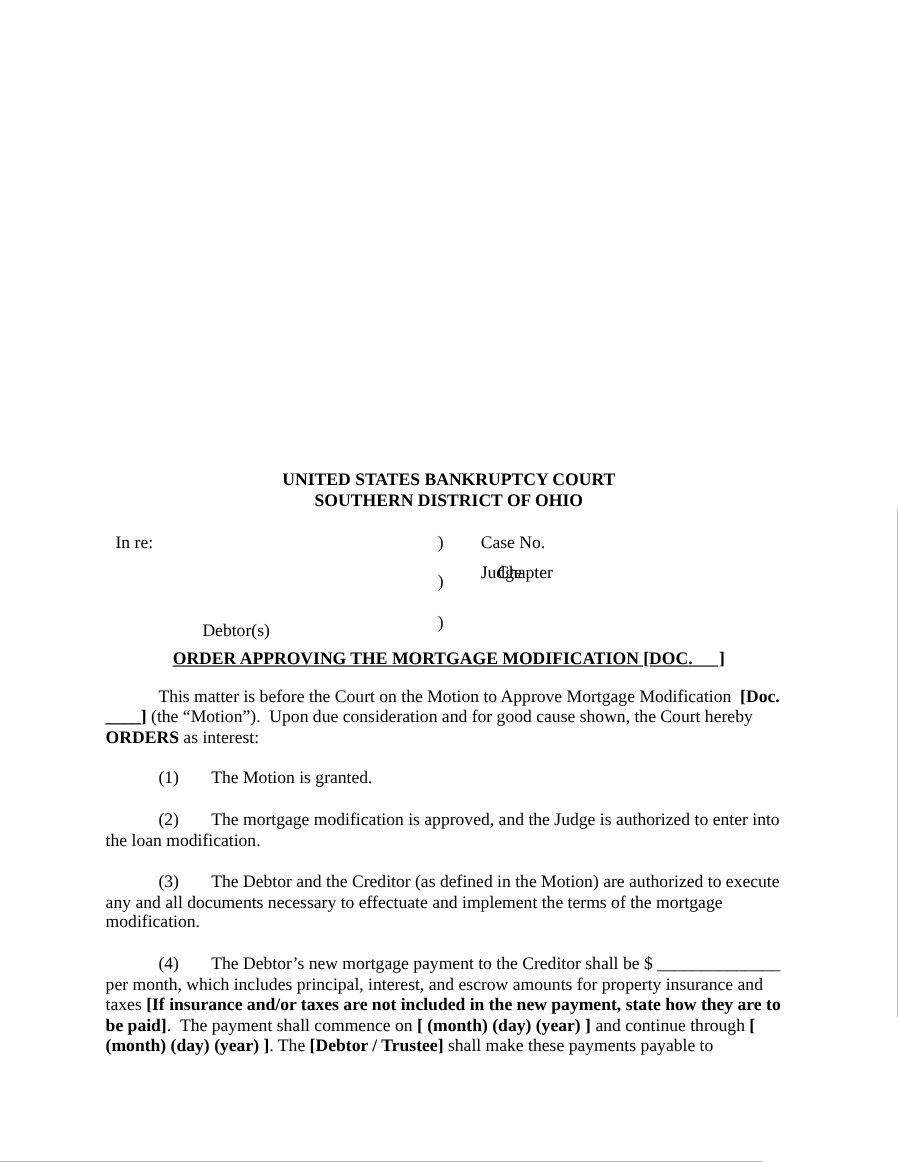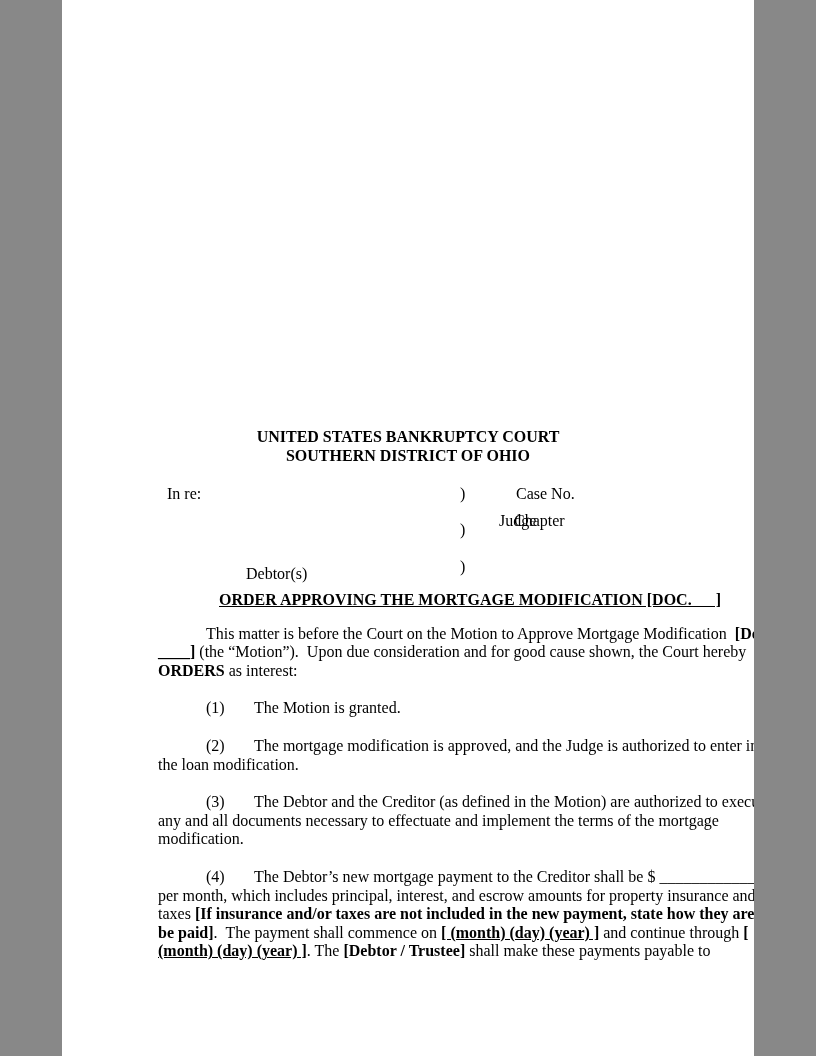--- a/index.html
+++ b/index.html
@@ -1,18 +1,18 @@
 <!DOCTYPE html>
 <html><head>
 <meta charset="utf-8">
 <style>
   html, body { margin: 0; padding: 0; background: #888; }
   .page {
     position: relative;
-    width: 692px;
+    width: 816px;
     height: 1056px;
     margin: 0 auto;
     background: #ffffff;
     font-family: "Liberation Serif", serif;
     font-size: 16px;
     color: #000000;
     overflow: hidden;
   }
   .court-heading {
     position: absolute;
@@ -22,21 +22,21 @@
     text-align: center;
     font-weight: bold;
     line-height: 18.5px;
   }
   .cap { position: absolute; line-height: 18.5px; white-space: nowrap; }
   .cap-inre    { left: 105px; top: 485px; }
   .cap-debtors { left: 184px; top: 565px; }
   .cap-paren1  { left: 398px; top: 485px; }
   .cap-paren2  { left: 398px; top: 521px; }
   .cap-paren3  { left: 398px; top: 558px; }
-  .cap-caseno  { left: 437px; top: 485px; margin-left: 17px; }
+  .cap-caseno  { left: 437px; top: 485px; }
   .cap-chapter { left: 437px; top: 512px; margin-left: 15px; }
   .cap-judge   { left: 437px; top: 512px; }
   .body-block {
     position: absolute;
     top: 591px;
     left: 96px;
     width: 624px;
     line-height: 18.6px;
     text-align: left;
   }
@@ -50,21 +50,21 @@
     margin: 0 0 19px 0;
     text-indent: 48px;
   }
   p.para:last-child { margin-bottom: 0; }
   .num {
     display: inline-block;
     width: 48px;
     text-indent: 0;
   }
   b { font-weight: bold; }
-  .bu { font-weight: bold; text-decoration: underline; }
+  .bu { font-weight: bold; }
 </style>
 </head>
 <body>
 
 <div class="page">
 
   <div class="court-heading">
     <div>UNITED STATES BANKRUPTCY COURT</div>
     <div>SOUTHERN DISTRICT OF OHIO</div>
   </div>

